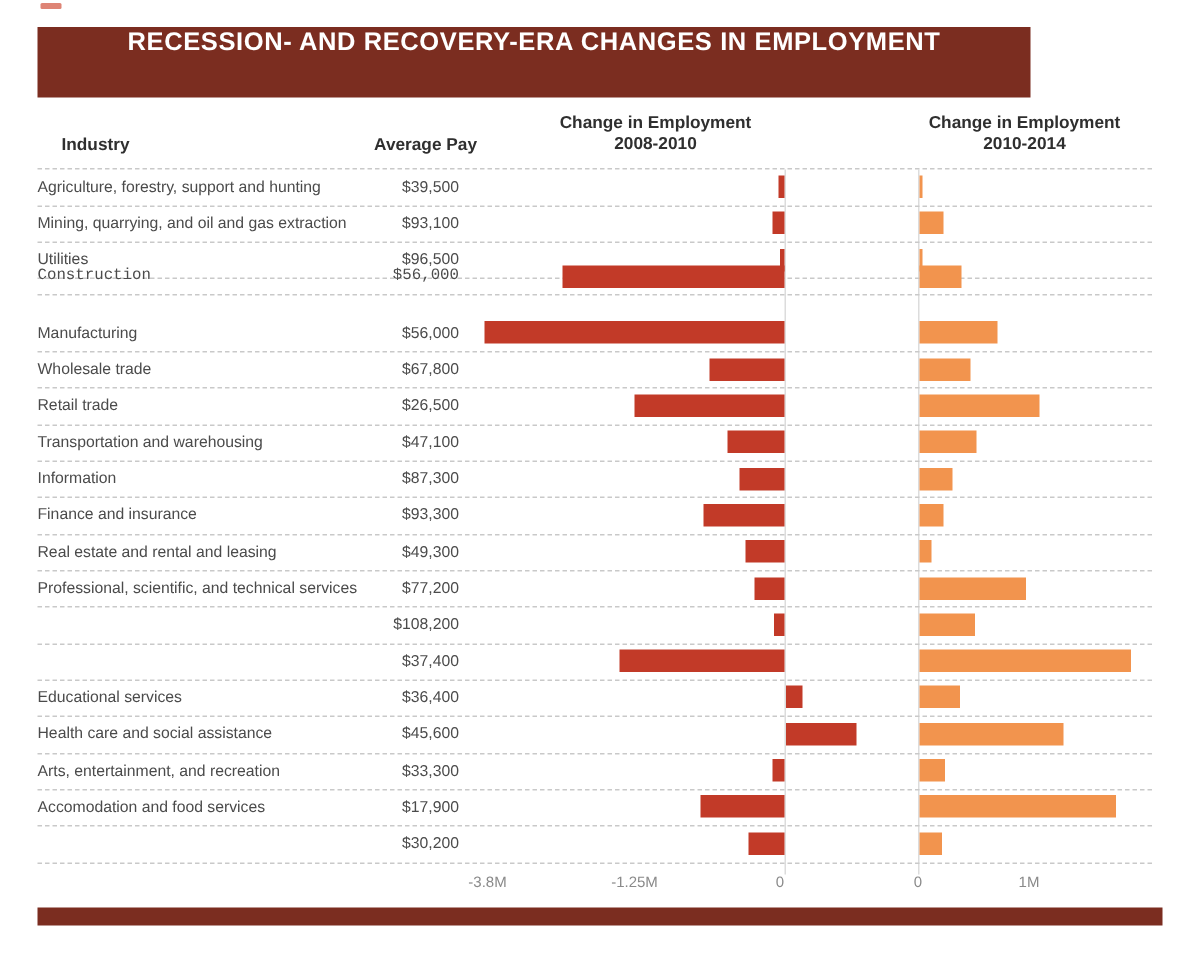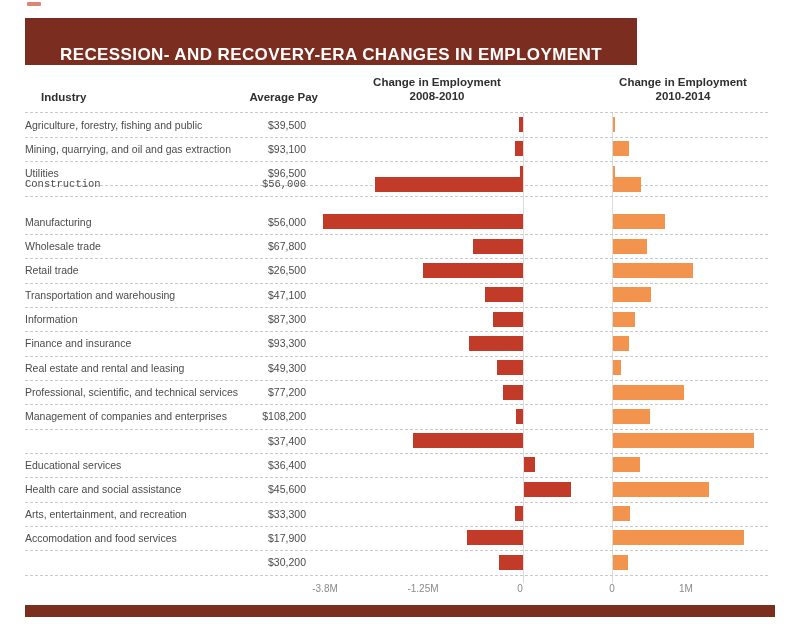--- a/index.html
+++ b/index.html
@@ -1,21 +1,21 @@
 <!DOCTYPE html>
 <html><head>
 <meta charset="utf-8">
 <style>
   html,body{margin:0;padding:0;background:#ffffff;}
   .page{position:relative;width:800px;height:643px;background:#fff;overflow:hidden;
         font-family:"Liberation Sans",sans-serif;}
   .top-mark{position:absolute;left:27px;top:2px;width:14px;height:4px;
         background:#d0503a;opacity:.7;border-radius:1px;}
-  .banner{position:absolute;left:25px;top:18px;width:612px;height:47px;
-        background:#7b2d20;display:flex;align-items:flex-end;justify-content:center;}
+  .banner{position:absolute;left:25px;top:18px;width:662px;height:47px;
+        background:#7b2d20;display:flex;align-items:flex-start;justify-content:center;}
   .banner span{color:#ffffff;font-weight:bold;font-size:17px;letter-spacing:.4px;}
   .colhead{position:absolute;font-weight:bold;font-size:11.5px;color:#2f2f2f;}
   .h-industry{left:25px;top:91px;padding-left:16px;}
   .h-pay{left:180px;top:91px;width:138px;text-align:right;}
   .h-c1{left:327px;top:76px;width:220px;text-align:center;line-height:13.5px;}
   .h-c2{left:573px;top:76px;width:220px;text-align:center;line-height:13.5px;}
   .topline{position:absolute;left:25px;top:112px;width:743px;height:0;
         border-top:1px dashed #c9c9c9;}
   .zeroline{position:absolute;top:113px;width:1px;height:470px;background:#dcdcdc;}
   .z1{left:523px;} .z2{left:612px;}
@@ -52,21 +52,21 @@
     <div>Change in Employment</div>
     <div>2010-2014</div>
   </div>
 
   <div class="zeroline z1"></div>
   <div class="zeroline z2"></div>
   <div class="topline"></div>
 
   <div id="rows">
       <div class="row" style="top: 112.5px;">
-        <span class="ind">Agriculture, forestry, fishing and public</span>
+        <span class="ind">Agriculture, forestry, support and hunting</span>
         <span class="pay">$39,500</span>
         <div class="bar neg1" style="width: 4px; left: 494px;"></div>
         <div class="bar pos2" style="width: 2px; left: 588px;"></div>
       </div>
       <div class="row" style="top: 136.82px;">
         <span class="ind">Mining, quarrying, and oil and gas extraction</span>
         <span class="pay">$93,100</span>
         <div class="bar neg1" style="width: 8px; left: 490px;"></div>
         <div class="bar pos2" style="width: 16px; left: 588px;"></div>
       </div>
@@ -124,21 +124,20 @@
         <div class="bar neg1" style="width: 26px; left: 472px;"></div>
         <div class="bar pos2" style="width: 8px; left: 588px;"></div>
       </div>
       <div class="row" style="top: 380.02px;">
         <span class="ind">Professional, scientific, and technical services</span>
         <span class="pay">$77,200</span>
         <div class="bar neg1" style="width: 20px; left: 478px;"></div>
         <div class="bar pos2" style="width: 71px; left: 588px;"></div>
       </div>
       <div class="row" style="top: 404.34px;">
-        <span class="ind">Management of companies and enterprises</span>
         <span class="pay">$108,200</span>
         <div class="bar neg1" style="width: 7px; left: 491px;"></div>
         <div class="bar pos2" style="width: 37px; left: 588px;"></div>
       </div>
       <div class="row" style="top: 428.66px;">
         <span class="pay">$37,400</span>
         <div class="bar neg1" style="width: 110px; left: 388px;"></div>
         <div class="bar pos2" style="width: 141px; left: 588px;"></div>
       </div>
       <div class="row" style="top: 452.98px;">

